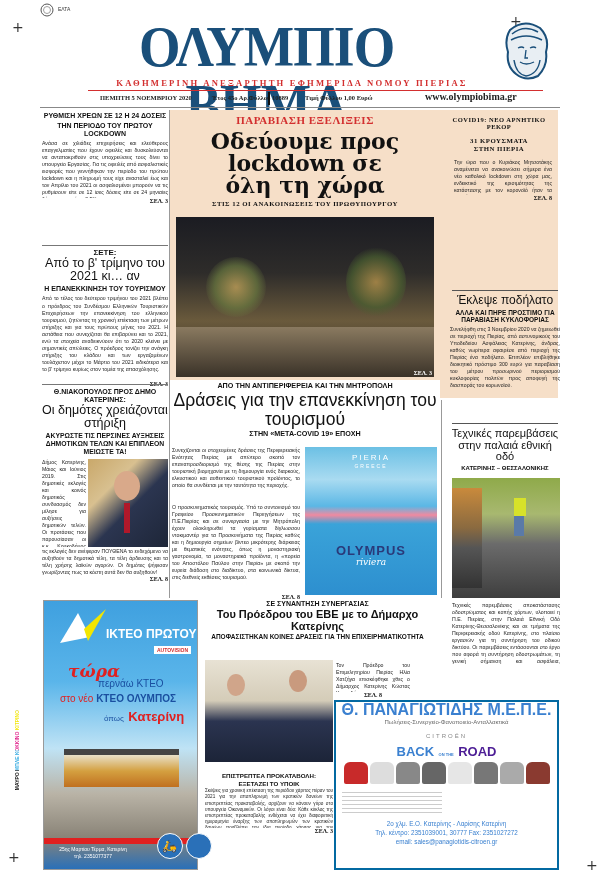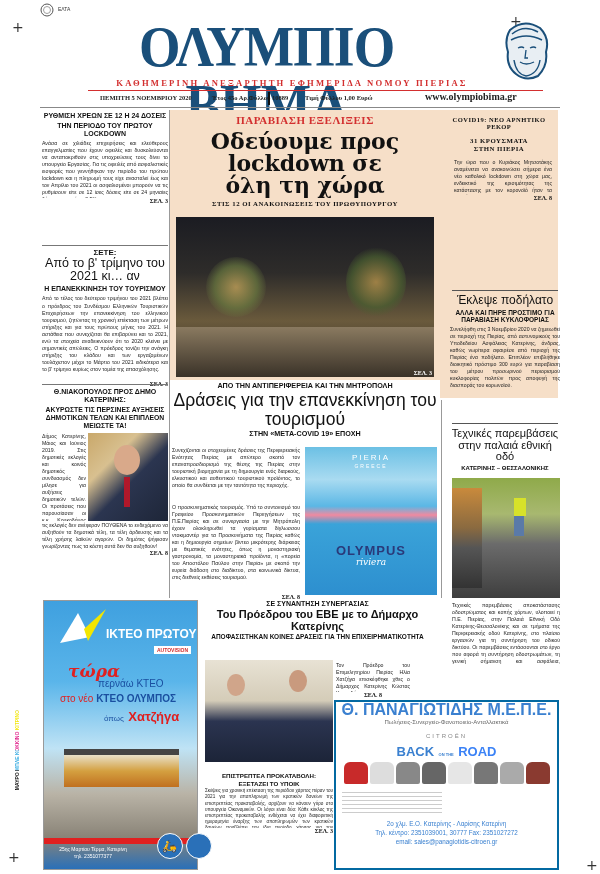--- a/index.html
+++ b/index.html
@@ -77,20 +77,21 @@
   <div class="kicker" style="font-size:8px;">ΣΕΤΕ:</div>
   <div class="head" style="font-size:12.5px;">Από το β' τρίμηνο του 2021 κι… αν</div>
   <div class="kicker" style="font-size:7px;margin-top:2px;">Η ΕΠΑΝΕΚΚΙΝΗΣΗ ΤΟΥ ΤΟΥΡΙΣΜΟΥ</div>
   <div class="body" style="margin-top:2px;height:86px;overflow:hidden;">Από το τέλος του δεύτερου τριμήνου του 2021 βλέπει ο πρόεδρος του Συνδέσμου Ελληνικών Τουριστικών Επιχειρήσεων την επανεκκίνηση του ελληνικού τουρισμού, ζητώντας τη χρονική επέκταση των μέτρων στήριξης και για τους πρώτους μήνες του 2021. Η αστάθεια που συνεχίζεται θα επιβαρύνει και το 2021, ενώ τα στοιχεία αναδεικνύουν ότι το 2020 κλείνει με σημαντικές απώλειες. Ο πρόεδρος τονίζει την ανάγκη στήριξης του κλάδου και των εργαζομένων τουλάχιστον μέχρι το Μάρτιο του 2021 ειδικότερα και το β' τρίμηνο κυρίως στον τομέα της απασχόλησης.</div>
   <div class="sel">ΣΕΛ. 3</div>
 </div>
 <div class="abs hr" style="left:42px;top:384px;width:126px;"></div>
 
 <div class="abs" style="left:42px;top:388px;width:126px;">
   <div class="kicker" style="font-size:7px;">Θ.ΝΙΑΚΟΠΟΥΛΟΣ ΠΡΟΣ ΔΗΜΟ ΚΑΤΕΡΙΝΗΣ:</div>
+  <div class="head" style="font-size:12.5px;">Οι δημότες χρειάζονται στήριξη</div>
   <div class="kicker" style="font-size:6.8px;margin-top:2px;">ΑΚΥΡΩΣΤΕ ΤΙΣ ΠΕΡΣΙΝΕΣ ΑΥΞΗΣΕΙΣ ΔΗΜΟΤΙΚΩΝ ΤΕΛΩΝ ΚΑΙ ΕΠΙΠΛΕΟΝ ΜΕΙΩΣΤΕ ΤΑ!</div>
   <div style="display:flex;margin-top:3px;">
     <div class="body" style="width:44px;height:88px;overflow:hidden;">Δήμος Κατερίνης, Μάιος και Ιούνιος 2019. Στις δημοτικές εκλογές και κοινός δημοτικός συνδυασμός δεν μίλησε για αυξήσεις δημοτικών τελών. Οι προτάσεις που παρουσίασαν οι κ.κ. Κουκοδήμος και Νιακόπουλος πριν</div>
     <div style="width:80px;height:88px;margin-left:2px;background:linear-gradient(135deg,#c9a86a 0%,#d8c090 30%,#2b3550 55%,#1e2638 100%);position:relative;">
       <div style="position:absolute;left:26px;top:12px;width:26px;height:30px;border-radius:50%;background:#d9a98a;"></div>
       <div style="position:absolute;left:36px;top:44px;width:6px;height:30px;background:#b0182a;"></div>
     </div>
   </div>
   <div class="body" style="margin-top:1px;height:28px;overflow:hidden;">τις εκλογές δεν ανέφεραν ΠΟΥΘΕΝΑ το ενδεχόμενο να αυξηθούν τα δημοτικά τέλη, τα τέλη άρδευσης και τα τέλη χρήσης λαϊκών αγορών. Οι δημότες ψήφισαν γνωρίζοντας πως τα κόστη αυτά δεν θα αυξηθούν!</div>
   <div class="sel">ΣΕΛ. 8</div>
@@ -174,39 +175,39 @@
 <div class="abs" style="left:43px;top:600px;width:155px;height:270px;background:linear-gradient(180deg,#3fa0df 0%,#5ab5ea 30%,#bfe3f5 55%,#b9b3a6 72%,#8a8478 88%,#2a70b8 100%);border:1px solid #999;">
   <svg style="position:absolute;left:14px;top:6px;" width="50" height="40">
       <path d="M2 36 L20 6 L32 30 Z" fill="#fff"></path>
       <path d="M26 22 L48 2 L30 34 Z" fill="#f2e600"></path>
     </svg>
   <div style="position:absolute;left:62px;top:26px;color:#fff;font-size:12px;font-weight:bold;white-space:nowrap;">ΙΚΤΕΟ ΠΡΩΤΟΥ</div>
   <div style="position:absolute;left:110px;top:45px;padding:1px 3px;background:#fff;color:#d32f2f;font-size:5px;font-weight:bold;">AUTOVISION</div>
   <div style="position:absolute;left:24px;top:60px;color:#e02020;font-size:17px;font-style:italic;font-weight:bold;font-family:'DejaVu Serif',serif;">τώρα</div>
   <div style="position:absolute;left:54px;top:77px;color:#1a4fa0;font-size:10px;">περνάω ΚΤΕΟ</div>
   <div style="position:absolute;left:16px;top:92px;white-space:nowrap;font-size:10px;"><span style="color:#e02020;">στο νέο</span> <span style="color:#1a4fa0;font-weight:bold;">ΚΤΕΟ ΟΛΥΜΠΟΣ</span></div>
-  <div style="position:absolute;left:60px;top:106px;white-space:nowrap;"><span style="color:#1a4fa0;font-size:8px;">όπως</span> <span style="color:#e02020;font-size:13px;font-weight:bold;">Χατζήγα</span></div>
+  <div style="position:absolute;left:60px;top:106px;white-space:nowrap;"><span style="color:#1a4fa0;font-size:8px;">όπως</span> <span style="color:#e02020;font-size:13px;font-weight:bold;">Κατερίνη</span></div>
   <div style="position:absolute;left:20px;top:148px;width:115px;height:38px;background:linear-gradient(180deg,#e8e0c8,#d4a040 50%,#c07020);border-top:6px solid #444;"></div>
   <div style="position:absolute;left:0;top:237px;width:100%;height:6px;background:#e02020;"></div>
   <div style="position:absolute;left:4px;top:245px;width:90px;color:#fff;font-size:5px;text-align:center;line-height:1.3;">
     <div>25ης Μαρτίου Τέρμα, Κατερίνη</div>
     <div>τηλ. 2351077377</div>
   </div>
   <div style="position:absolute;left:113px;top:232px;width:26px;height:26px;border-radius:50%;background:#2a70b8;border:1px solid #fff;color:#fff;font-size:12px;text-align:center;line-height:24px;">🛵</div>
   <div style="position:absolute;left:142px;top:232px;width:26px;height:26px;border-radius:50%;background:#2a70b8;border:1px solid #fff;"></div>
 </div>
 
 <div class="abs" style="left:334px;top:700px;width:225px;height:170px;border:2px solid #0369a1;background:#fff;">
   <div style="position:absolute;left:0;top:-1px;width:100%;text-align:center;color:#3a80d0;font-size:16px;font-weight:bold;letter-spacing:0px;white-space:nowrap;">Θ. ΠΑΝΑΓΙΩΤΙΔΗΣ Μ.Ε.Π.Ε.</div>
   <div style="position:absolute;left:0;top:17px;width:100%;text-align:center;color:#666;font-size:6px;">Πωλήσεις-Συνεργείο-Φανοποιείο-Ανταλλακτικά</div>
   <div style="position:absolute;left:0;top:31px;width:100%;text-align:center;color:#888;font-size:6px;letter-spacing:2px;">CITROËN</div>
   <div style="position:absolute;left:0;top:40px;width:100%;text-align:center;white-space:nowrap;font-weight:bold;">
     <span style="color:#3a80d0;font-size:13px;">BACK</span>
     <span style="color:#3a80d0;font-size:4px;">ON THE</span>
-    <span style="color:#3b82f6;font-size:13px;">ROAD</span>
+    <span style="color:#4c1d95;font-size:13px;">ROAD</span>
   </div>
   <div style="position:absolute;left:8px;top:60px;width:206px;height:22px;display:flex;gap:2px;">
     <div style="flex:1;background:#c82a2a;border-radius:6px 6px 2px 2px;"></div>
     <div style="flex:1;background:#ddd;border-radius:6px 6px 2px 2px;"></div>
     <div style="flex:1;background:#888;border-radius:6px 6px 2px 2px;"></div>
     <div style="flex:1;background:#666;border-radius:6px 6px 2px 2px;"></div>
     <div style="flex:1;background:#e6e6e6;border-radius:6px 6px 2px 2px;"></div>
     <div style="flex:1;background:#777;border-radius:6px 6px 2px 2px;"></div>
     <div style="flex:1;background:#aaa;border-radius:6px 6px 2px 2px;"></div>
     <div style="flex:1;background:#8a3a30;border-radius:6px 6px 2px 2px;"></div>

